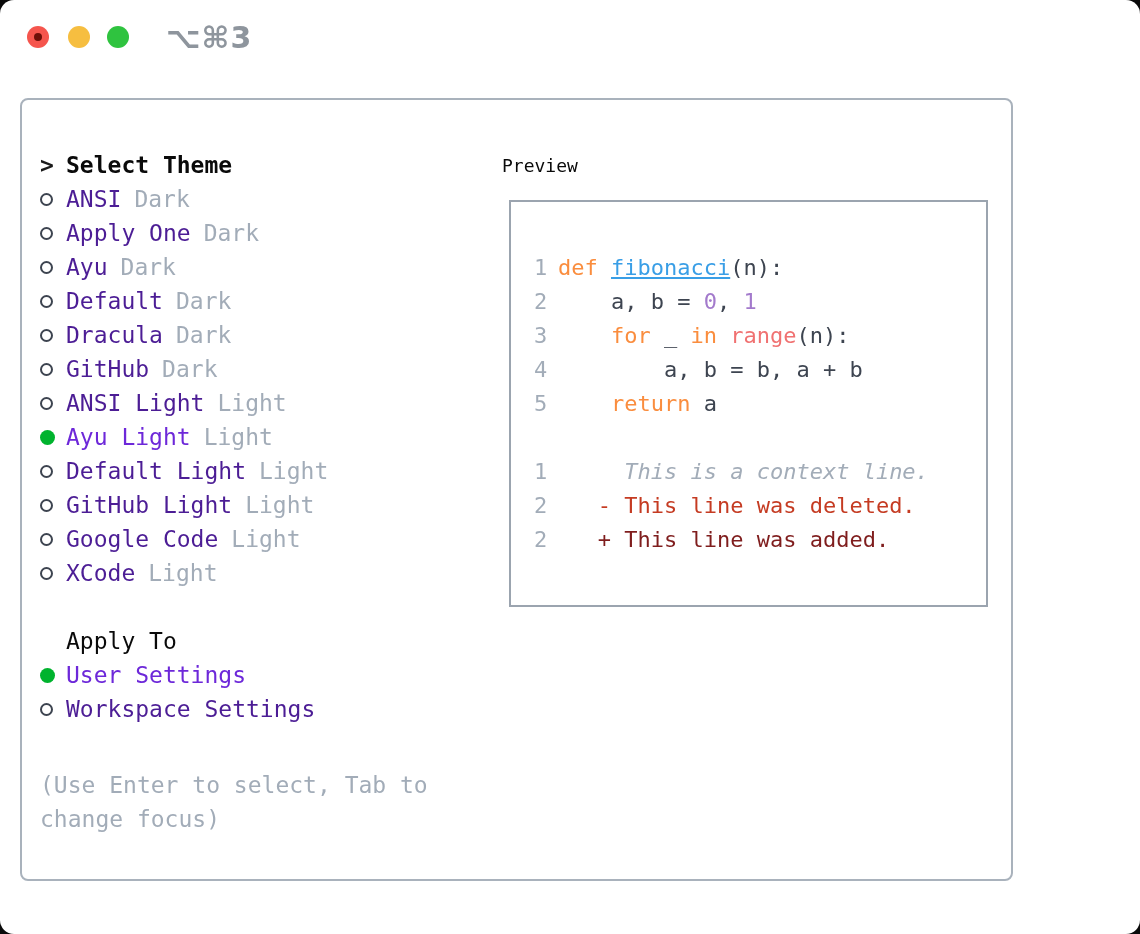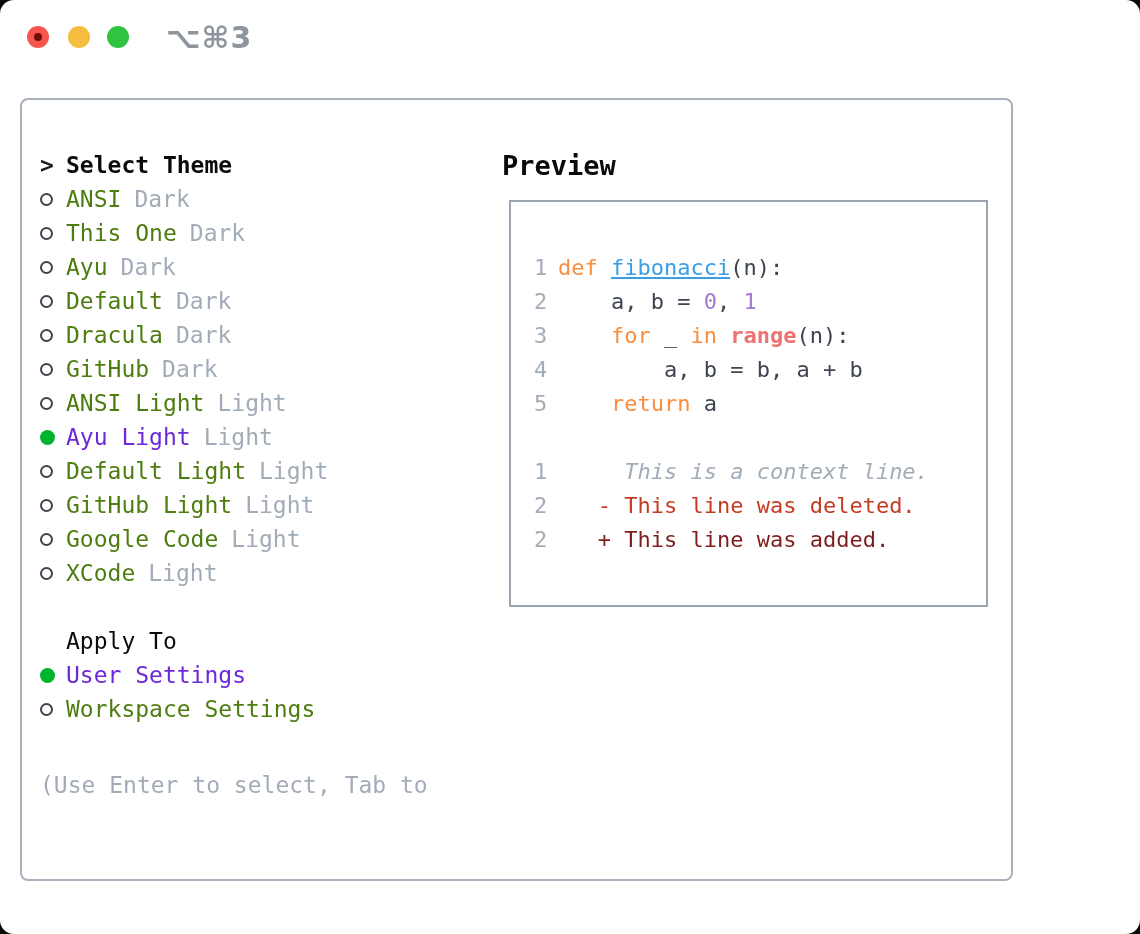--- a/index.html
+++ b/index.html
@@ -30,42 +30,42 @@
     position:absolute;left:18px;top:48px;width:440px;
     font-size:23px;color:#3d4450;
   }
   .row{display:flex;align-items:center;height:34px;white-space:pre;}
   .spacer{height:34px;}
   .marker{display:inline-flex;align-items:center;justify-content:flex-start;width:26px;flex:0 0 26px;}
   .prompt{font-weight:bold;color:#1a1a1a;}
   .list-title{font-weight:bold;color:#0a0a0a;}
   .radio{width:13px;height:13px;border:2px solid #3d4450;border-radius:50%;}
   .radio.sel{width:15px;height:15px;border:none;background:#00b32e;}
-  .item-name{color:#4d7c0f;}
+  .item-name{color:#4c1d95;}
   .item-name.sel{color:#6d28d9;}
   .item-tag{color:#a2acb8;margin-left:13px;}
   .apply-label{color:#0a0a0a;}
   .help{margin-top:8px;color:#a2acb8;line-height:34px;white-space:pre;}
   
   .preview-title{
     position:absolute;left:480px;top:48px;height:34px;display:flex;align-items:center;
-    font-size:27px;font-weight:bold;color:#0a0a0a;
+    font-size:18px;font-weight:normal;color:#0a0a0a;
   }
   .preview-box{
     position:absolute;left:487px;top:100px;width:479px;height:407px;
     border:2px solid #9ba4af;background:#ffffff;
     padding:48px 0 0 23px;
   }
   .pline{height:34px;display:flex;align-items:center;white-space:pre;font-size:22px;}
   .ln{display:inline-block;min-width:24px;color:#a2acb8;}
   .seg-plain{color:#3d4450;}
   .seg-keyword{color:#fa8d3e;}
   .seg-function{color:#399ee6;text-decoration:underline;}
   .seg-number{color:#a37acc;}
-  .seg-builtin{color:#f07171;font-weight:bold;}
+  .seg-builtin{color:#f07171;}
   .seg-context{color:#a2acb8;font-style:italic;}
   .seg-deleted{color:#c53b22;}
   .seg-added{color:#7f1d1d;}
 </style>
 </head>
 <body>
 
 <div class="window">
 
   <div class="titlebar">
@@ -78,21 +78,21 @@
   <div class="panel">
 
     <div class="left-col">
       <div class="row">
         <span class="marker prompt">&gt;</span>
         <span class="list-title">Select Theme</span>
       </div>
 
       <div id="theme-list">
           <div class="row"><span class="marker"><span class="radio"></span></span><span class="item-name">ANSI</span><span class="item-tag">Dark</span></div>
-          <div class="row"><span class="marker"><span class="radio"></span></span><span class="item-name">This One</span><span class="item-tag">Dark</span></div>
+          <div class="row"><span class="marker"><span class="radio"></span></span><span class="item-name">Apply One</span><span class="item-tag">Dark</span></div>
           <div class="row"><span class="marker"><span class="radio"></span></span><span class="item-name">Ayu</span><span class="item-tag">Dark</span></div>
           <div class="row"><span class="marker"><span class="radio"></span></span><span class="item-name">Default</span><span class="item-tag">Dark</span></div>
           <div class="row"><span class="marker"><span class="radio"></span></span><span class="item-name">Dracula</span><span class="item-tag">Dark</span></div>
           <div class="row"><span class="marker"><span class="radio"></span></span><span class="item-name">GitHub</span><span class="item-tag">Dark</span></div>
           <div class="row"><span class="marker"><span class="radio"></span></span><span class="item-name">ANSI Light</span><span class="item-tag">Light</span></div>
           <div class="row"><span class="marker"><span class="radio sel"></span></span><span class="item-name sel">Ayu Light</span><span class="item-tag">Light</span></div>
           <div class="row"><span class="marker"><span class="radio"></span></span><span class="item-name">Default Light</span><span class="item-tag">Light</span></div>
           <div class="row"><span class="marker"><span class="radio"></span></span><span class="item-name">GitHub Light</span><span class="item-tag">Light</span></div>
           <div class="row"><span class="marker"><span class="radio"></span></span><span class="item-name">Google Code</span><span class="item-tag">Light</span></div>
           <div class="row"><span class="marker"><span class="radio"></span></span><span class="item-name">XCode</span><span class="item-tag">Light</span></div>
@@ -105,21 +105,21 @@
         <span class="apply-label">Apply To</span>
       </div>
 
       <div id="apply-list">
           <div class="row"><span class="marker"><span class="radio sel"></span></span><span class="item-name sel">User Settings</span></div>
           <div class="row"><span class="marker"><span class="radio"></span></span><span class="item-name">Workspace Settings</span></div>
         </div>
 
       <div class="spacer"></div>
 
-      <div class="help"><div>(Use Enter to select, Tab to</div></div>
+      <div class="help"><div>(Use Enter to select, Tab to</div><div>change focus)</div></div>
     </div>
 
     <div class="preview-title">Preview</div>
 
     <div class="preview-box">
       <div id="preview-lines">
           <div class="pline"><span class="ln">1</span><span class="seg-keyword">def </span><span class="seg-function">fibonacci</span><span class="seg-plain">(n):</span></div>
           <div class="pline"><span class="ln">2</span><span class="seg-plain">    a, b = </span><span class="seg-number">0</span><span class="seg-plain">, </span><span class="seg-number">1</span></div>
           <div class="pline"><span class="ln">3</span><span class="seg-plain">    </span><span class="seg-keyword">for</span><span class="seg-plain"> _ </span><span class="seg-keyword">in</span><span class="seg-plain"> </span><span class="seg-builtin">range</span><span class="seg-plain">(n):</span></div>
           <div class="pline"><span class="ln">4</span><span class="seg-plain">        a, b = b, a + b</span></div>

